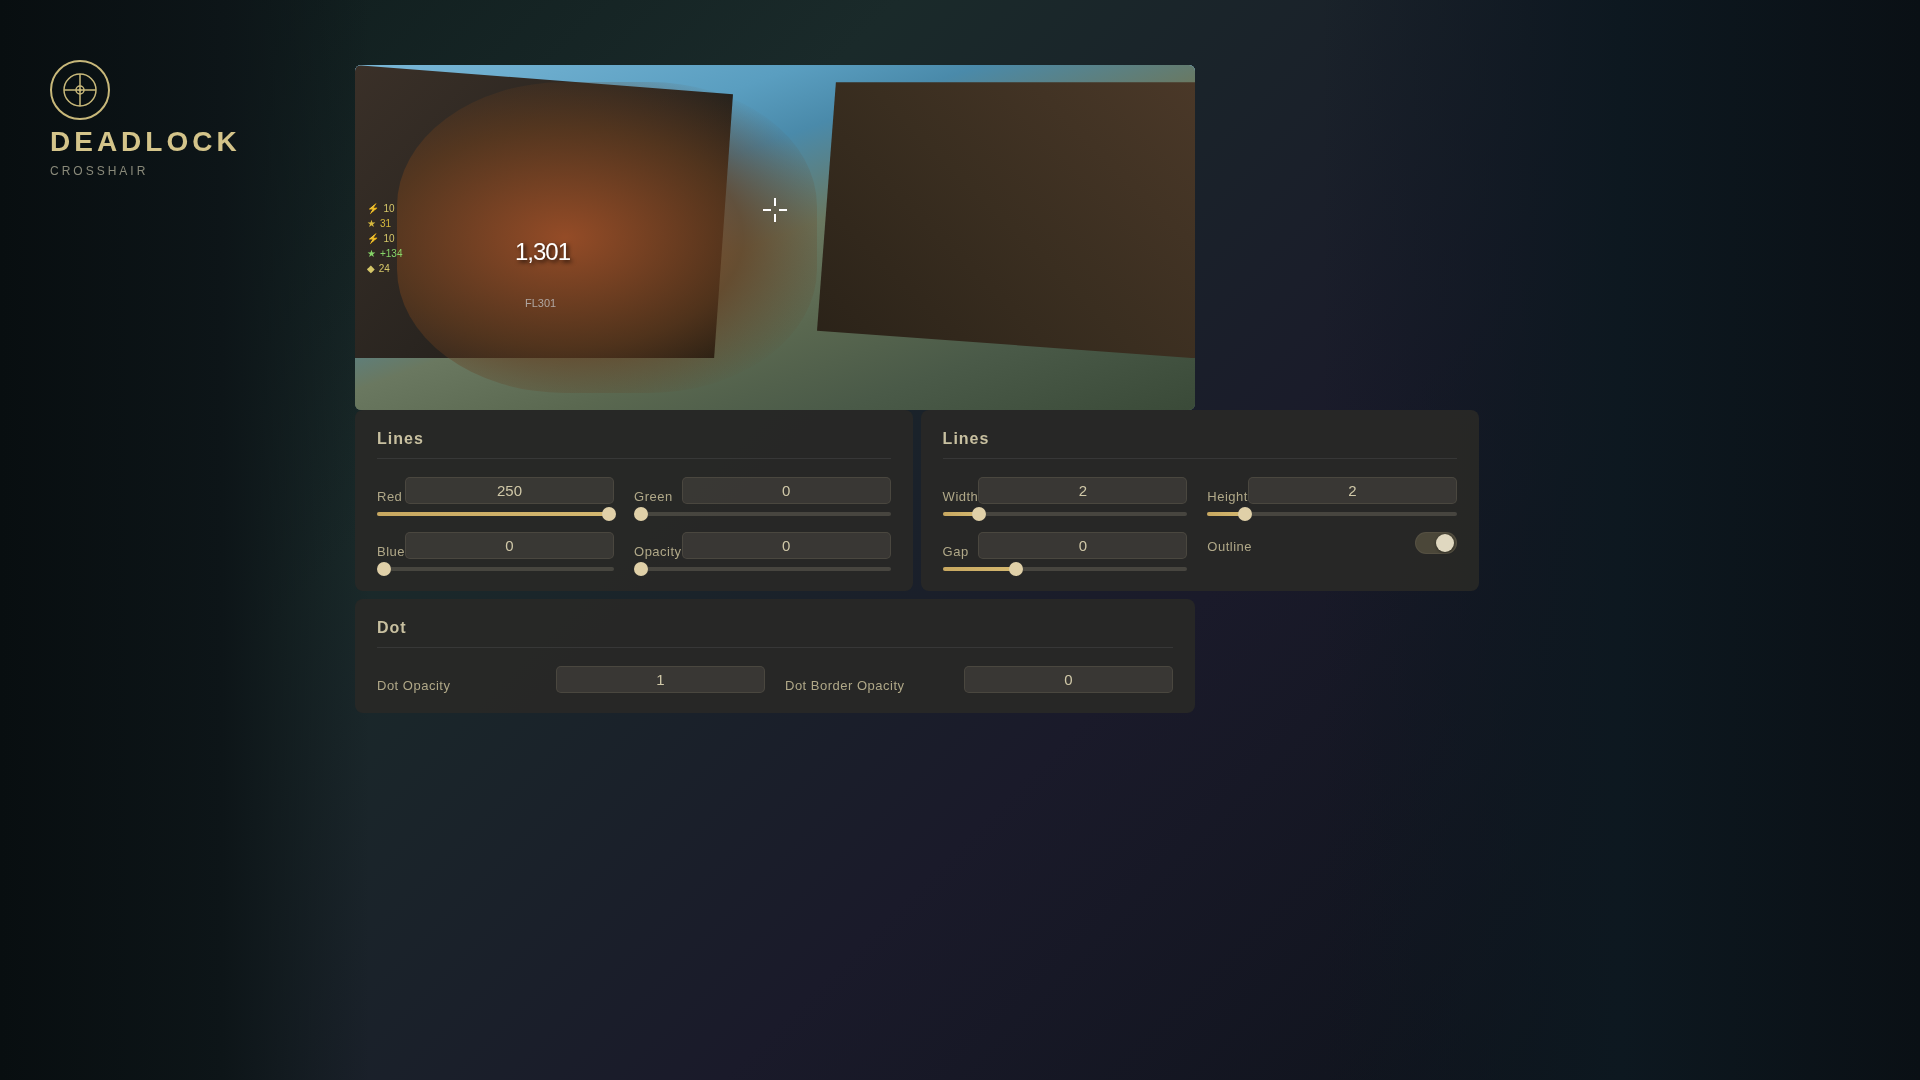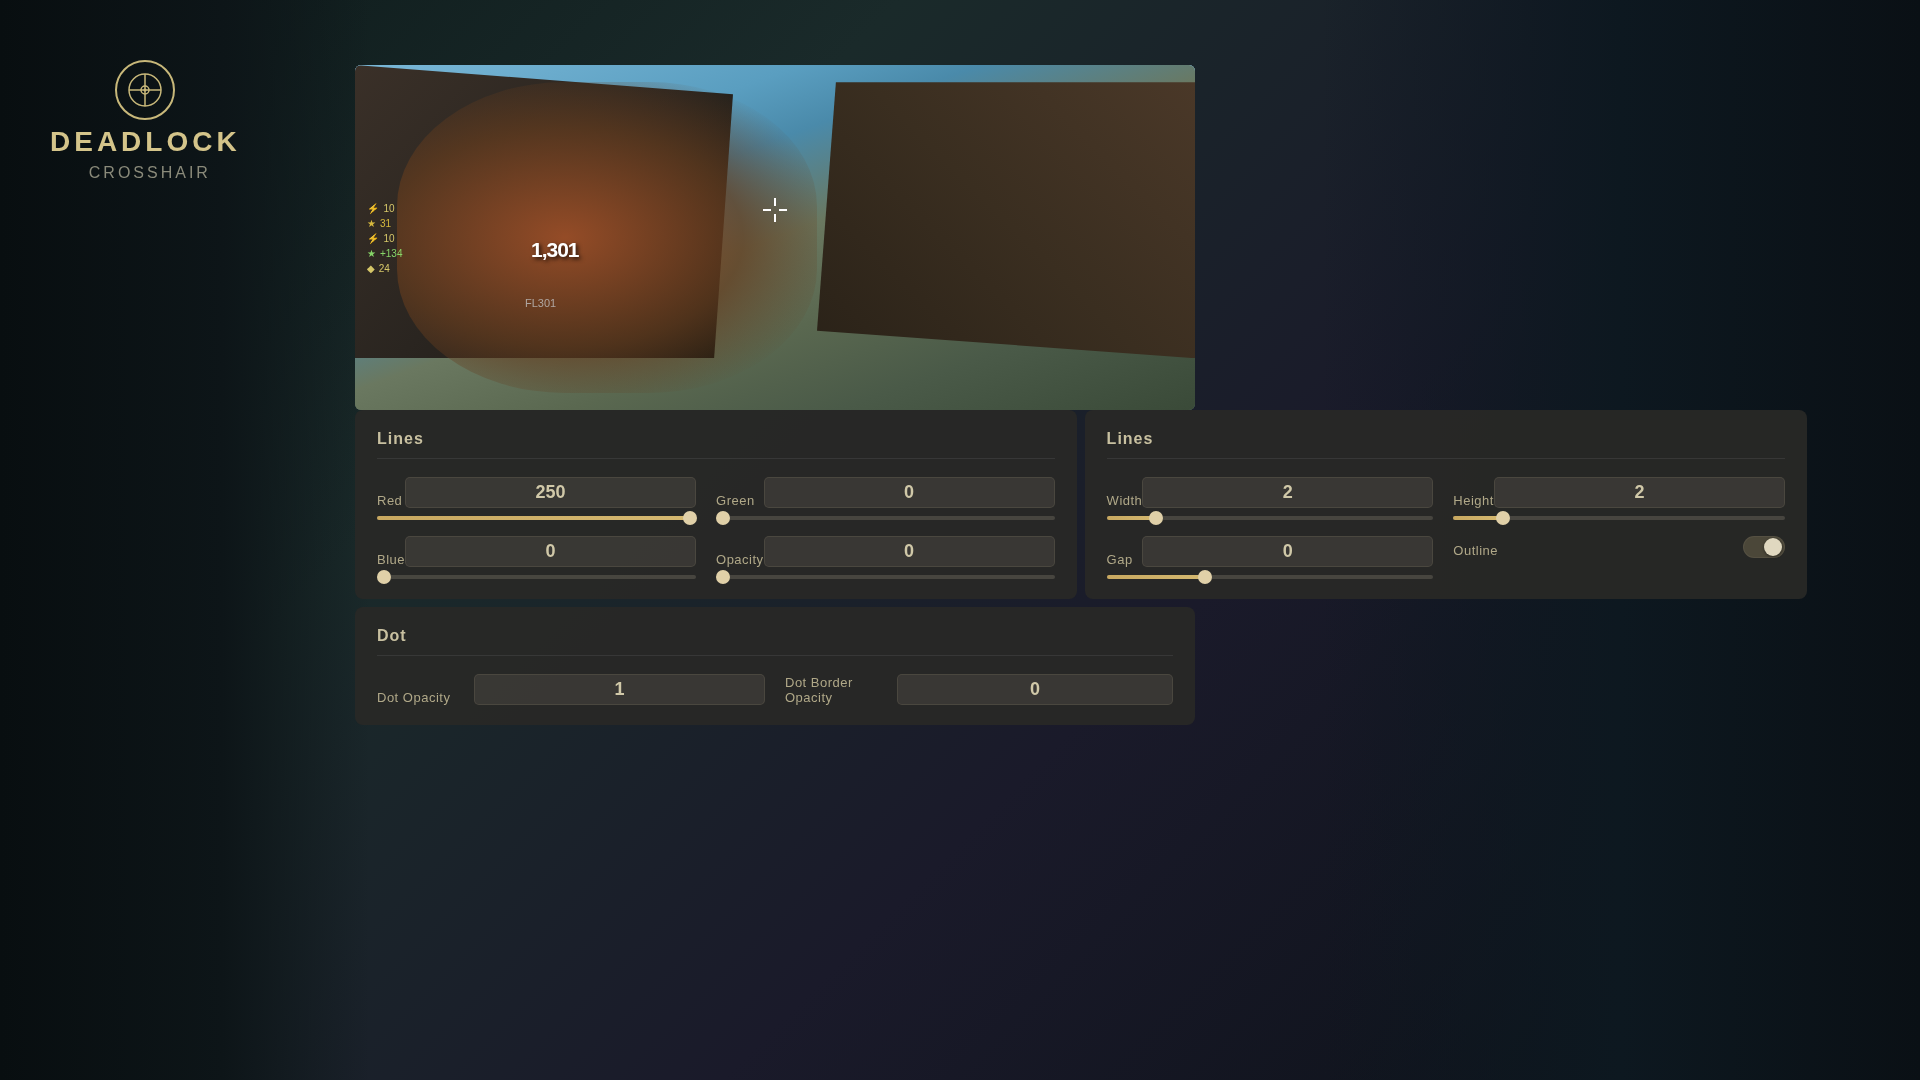--- a/index.html
+++ b/index.html
@@ -39,21 +39,21 @@
     }
 
     
     .logo-area {
       position: absolute;
       top: 60px;
       left: 50px;
       z-index: 10;
       display: flex;
       flex-direction: column;
-      align-items: center;
+      align-items: flex-start;
       gap: 6px;
     }
 
     .logo-icon {
       width: 60px;
       height: 60px;
       border: 2px solid #c8b87a;
       border-radius: 50%;
       display: flex;
       align-items: center;
@@ -65,24 +65,23 @@
     .logo-title {
       color: #d4c48a;
       font-size: 28px;
       font-weight: 700;
       letter-spacing: 4px;
       text-transform: uppercase;
     }
 
     .logo-subtitle {
       color: #8a8a7a;
-      font-size: 16px;
+      font-size: 12px;
       letter-spacing: 3px;
       text-transform: uppercase;
-      margin-left: 9px;
     }
 
     
     .main-panel {
       position: absolute;
       left: 355px;
       top: 65px;
       width: 840px;
       z-index: 5;
     }
@@ -122,25 +121,25 @@
       color: #e8d870;
       font-size: 10px;
       opacity: 0.9;
       display: flex;
       align-items: center;
       gap: 4px;
     }
 
     .damage-number {
       position: absolute;
-      left: 176px;
+      left: 160px;
       top: 50%;
       color: white;
-      font-size: 21px;
-      font-weight: 700;
+      font-size: 24px;
+      font-weight: 400;
       text-shadow: 2px 2px 4px rgba(0,0,0,0.8);
       letter-spacing: -1px;
     }
 
     .damage-sub {
       position: absolute;
       left: 170px;
       top: calc(50% + 36px);
       color: #c0c0c0;
       font-size: 11px;
@@ -213,26 +212,25 @@
     .setting-label {
       color: #b0a888;
       font-size: 13px;
       letter-spacing: 0.5px;
     }
 
     .setting-value {
       background: rgba(60, 58, 54, 0.9);
       border: 1px solid rgba(100, 95, 80, 0.4);
       color: #d0c8a8;
-      padding: 4px 24px;
+      padding: 4px 4px;
       border-radius: 5px;
-      font-size: 18px;
+      font-size: 15px;
       min-width: 50px;
       text-align: center;
-      font-weight: bold;
     }
 
     
     .slider-track {
       width: 100%;
       height: 4px;
       background: rgba(80, 78, 70, 0.8);
       border-radius: 2px;
       position: relative;
       margin-top: 2px;

